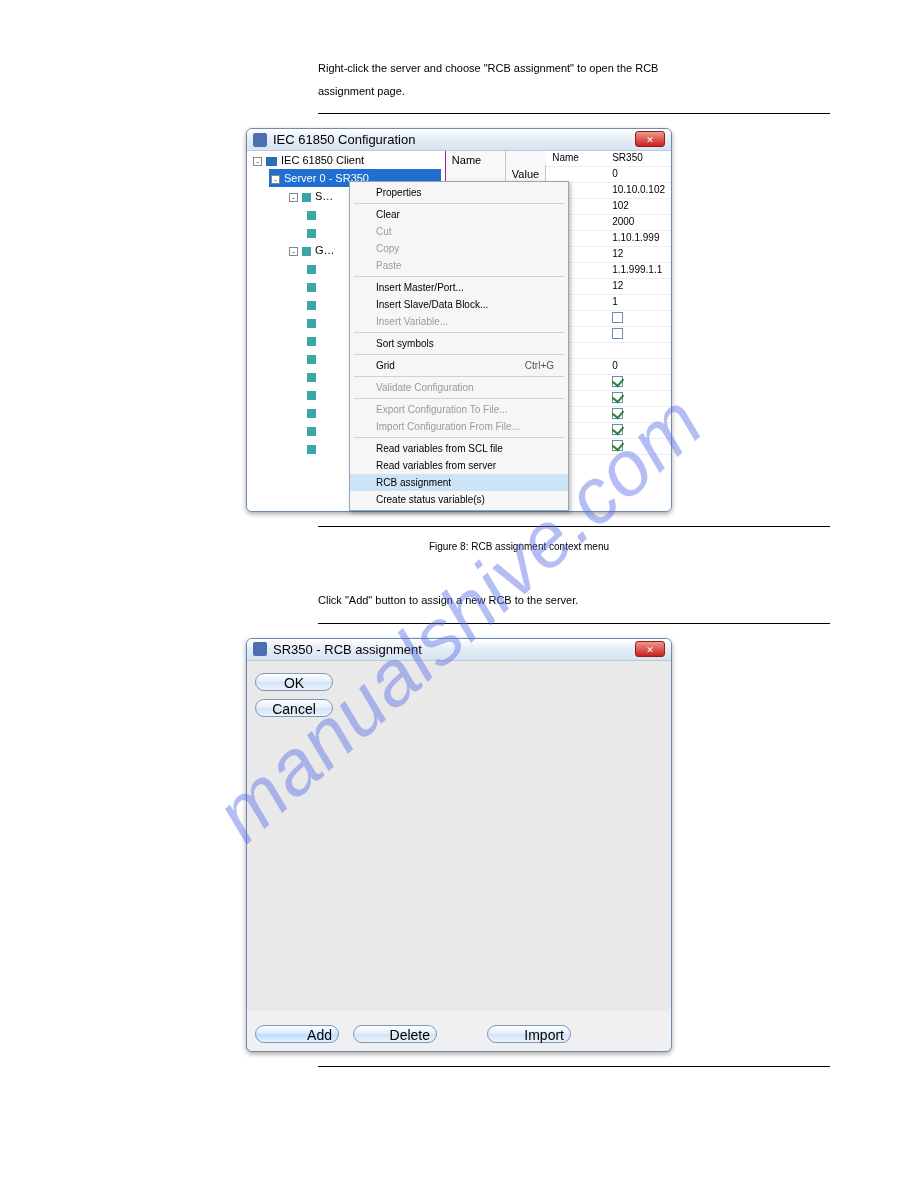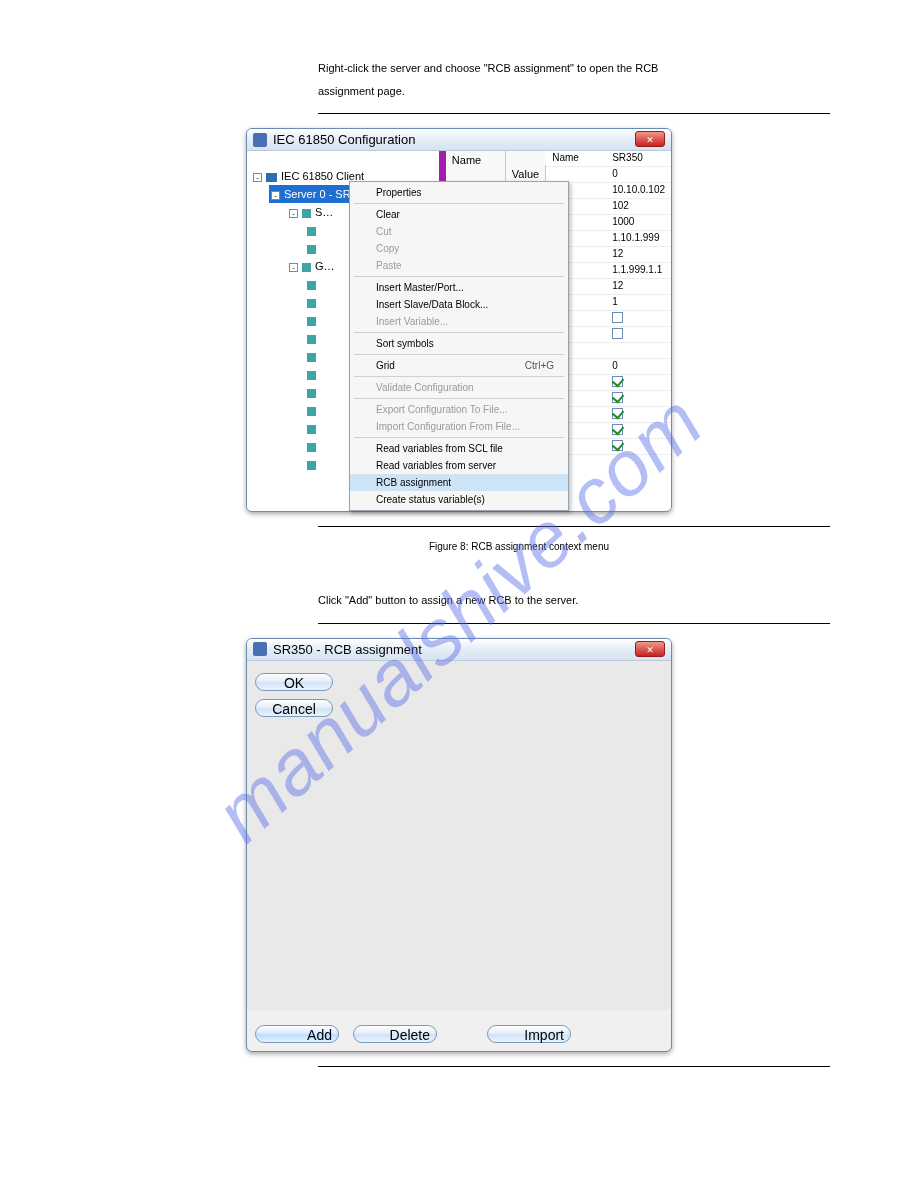--- a/index.html
+++ b/index.html
@@ -23,21 +23,21 @@
             display: flex; align-items: center; padding: 0 6px; gap: 6px; }
 .titlebar .ico { width: 14px; height: 14px; background: #4a6fb3; border-radius: 2px; display:inline-block;}
 .titlebar .ttl { font-size: 13px; color: #000; }
 .closebtn { position: absolute; right: 6px; top: 2px; width: 30px; height: 16px;
             background: linear-gradient(#e98, #c92020); border-radius: 3px; color:#fff;
             text-align: center; font-size: 11px; line-height: 15px; border:1px solid #9a1b1b;}
 .closebtn::after{content:"\2715"; font-size:9px;}
 
 
 .config-body { display:flex; background:#fff; height: 360px; border-radius:0 0 5px 5px; }
-.left-tree { width: 260px; border-right: 7px solid #a21caf; padding: 16px 4px; position: relative;}
+.left-tree { width: 260px; border-right: 1px solid #a21caf; padding: 0 4px; position: relative;}
 .right-grid { flex:1; display:flex; flex-direction:row;}
 .grid-head { display:flex; background: linear-gradient(#f9f9f9,#ececec); border-bottom:1px solid #c7c7c7;}
 .grid-head div { border-right:1px solid #c7c7c7; padding:3px 6px; font-size:11px;}
 .grid-head .c1{width:60px;} .grid-head .c2{flex:1;margin-top:14px;}
 .grid-rows { flex:1; overflow:hidden;}
 .grid-row { display:flex; border-bottom:1px solid #eee; height:16px;}
 .grid-row .c1{width:60px; padding:1px 6px; font-size:10px; overflow:hidden; white-space:nowrap;}
 .grid-row .c2{flex:1; padding:1px 6px; font-size:10px;}
 .chk { display:inline-block; width:11px; height:11px; border:1px solid #6b8caf; background:#fff; position:relative;}
 .chk.on::after{content:""; position:absolute; left:1px; top:-1px; width:6px; height:8px;
@@ -165,21 +165,21 @@
             <div class="grid-row">
               <div class="c1">r..</div>
               <div class="c2">10.10.0.102</div>
             </div>
             <div class="grid-row">
               <div class="c1"></div>
               <div class="c2">102</div>
             </div>
             <div class="grid-row">
               <div class="c1">n..</div>
-              <div class="c2">1000</div>
+              <div class="c2">2000</div>
             </div>
             <div class="grid-row">
               <div class="c1">le</div>
               <div class="c2">1.10.1.999</div>
             </div>
             <div class="grid-row">
               <div class="c1">u..</div>
               <div class="c2">12</div>
             </div>
             <div class="grid-row">

